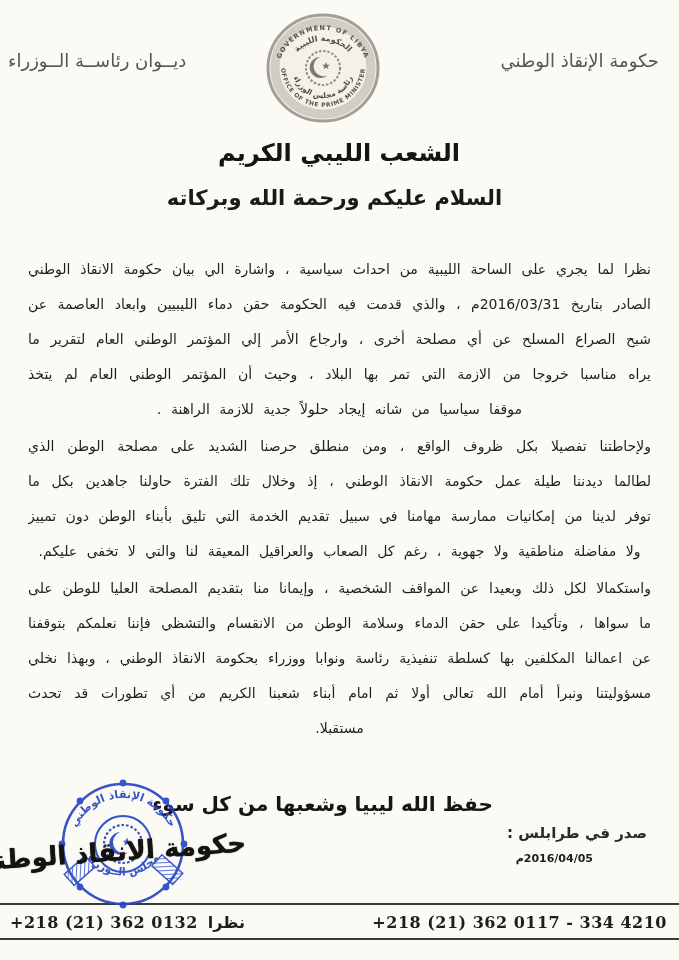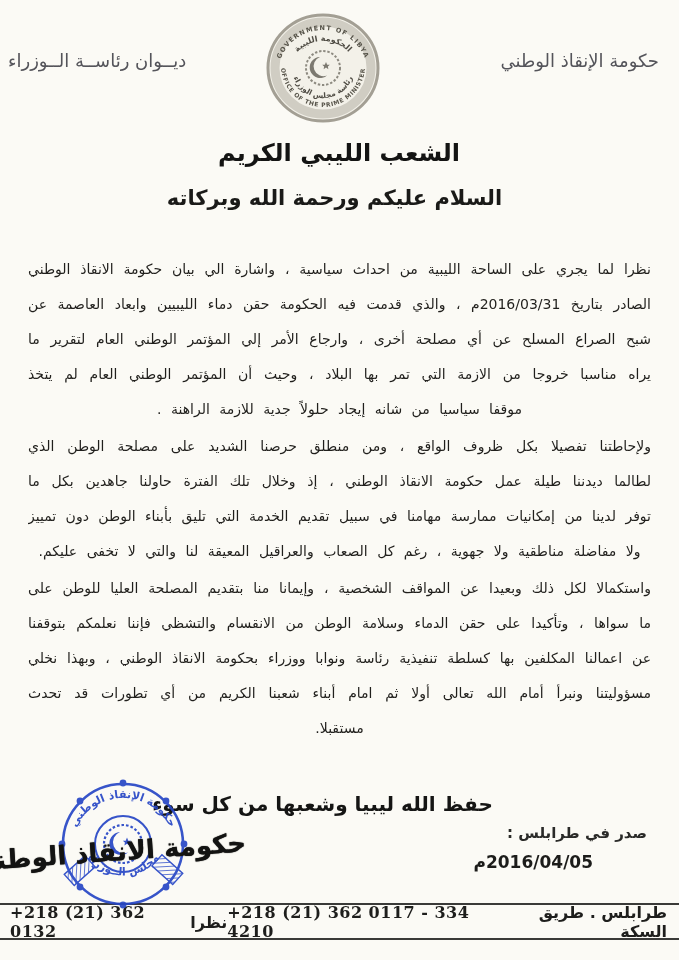--- a/index.html
+++ b/index.html
@@ -46,21 +46,21 @@
     position:absolute;top:792px;left:76px;right:110px;
     text-align:center;font-size:20px;font-weight:bold;color:#151514;
     white-space:nowrap;
   }
   .issued-label{
     position:absolute;top:824px;right:32px;
     font-size:15px;font-weight:bold;color:#2a2a28;
   }
   .issued-date{
     position:absolute;top:852px;right:86px;
-    font-size:17px;font-weight:bold;color:#1c1c1a;
+    font-size:11px;font-weight:bold;color:#1c1c1a;
   }
   
   .stamp-wrap{position:absolute;left:53px;top:774px;width:140px;height:140px;z-index:3;opacity:.92;}
   .stamp-overlay{
     position:absolute;left:2px;top:836px;width:244px;z-index:4;
     text-align:center;font-size:26px;font-weight:bold;color:#131312;
     transform:rotate(-4deg);white-space:nowrap;
     text-shadow:0 0 1px #131312;
   }
   
@@ -164,21 +164,20 @@
         <circle cx="70" cy="70" r="19" fill="none" stroke="currentColor" stroke-width="2.2" stroke-dasharray="2.6 2"></circle>
         <path d="M 67,58 a 11.5,11.5 0 1 0 8,20.5 a 9.3,9.3 0 1 1 -8,-20.5" fill="currentColor"></path>
         <polygon transform="translate(74,68)" fill="currentColor" points="0,-4.4 1.3,-1.36 4.18,-1.36 2.09,0.52 2.59,3.56 0,1.76 -2.59,3.56 -2.09,0.52 -4.18,-1.36 -1.3,-1.36"></polygon>
       </g>
     </svg>
   </div>
   <div class="stamp-overlay">حكومة الانقاذ الوطني</div>
 
   <div class="footer-rule top"></div>
   <div class="footer-row">
-    <span class="footer-address">طرابلس . طريق السكة</span>
     <span class="footer-num" dir="ltr">+218 (21) 362 0117 - 334 4210</span>
     <span class="fax-group">
       <span class="fax-label">نظرا</span>
       <span class="footer-num" dir="ltr">+218 (21) 362 0132</span>
     </span>
   </div>
   <div class="footer-rule bottom"></div>
 
 </div>
 

